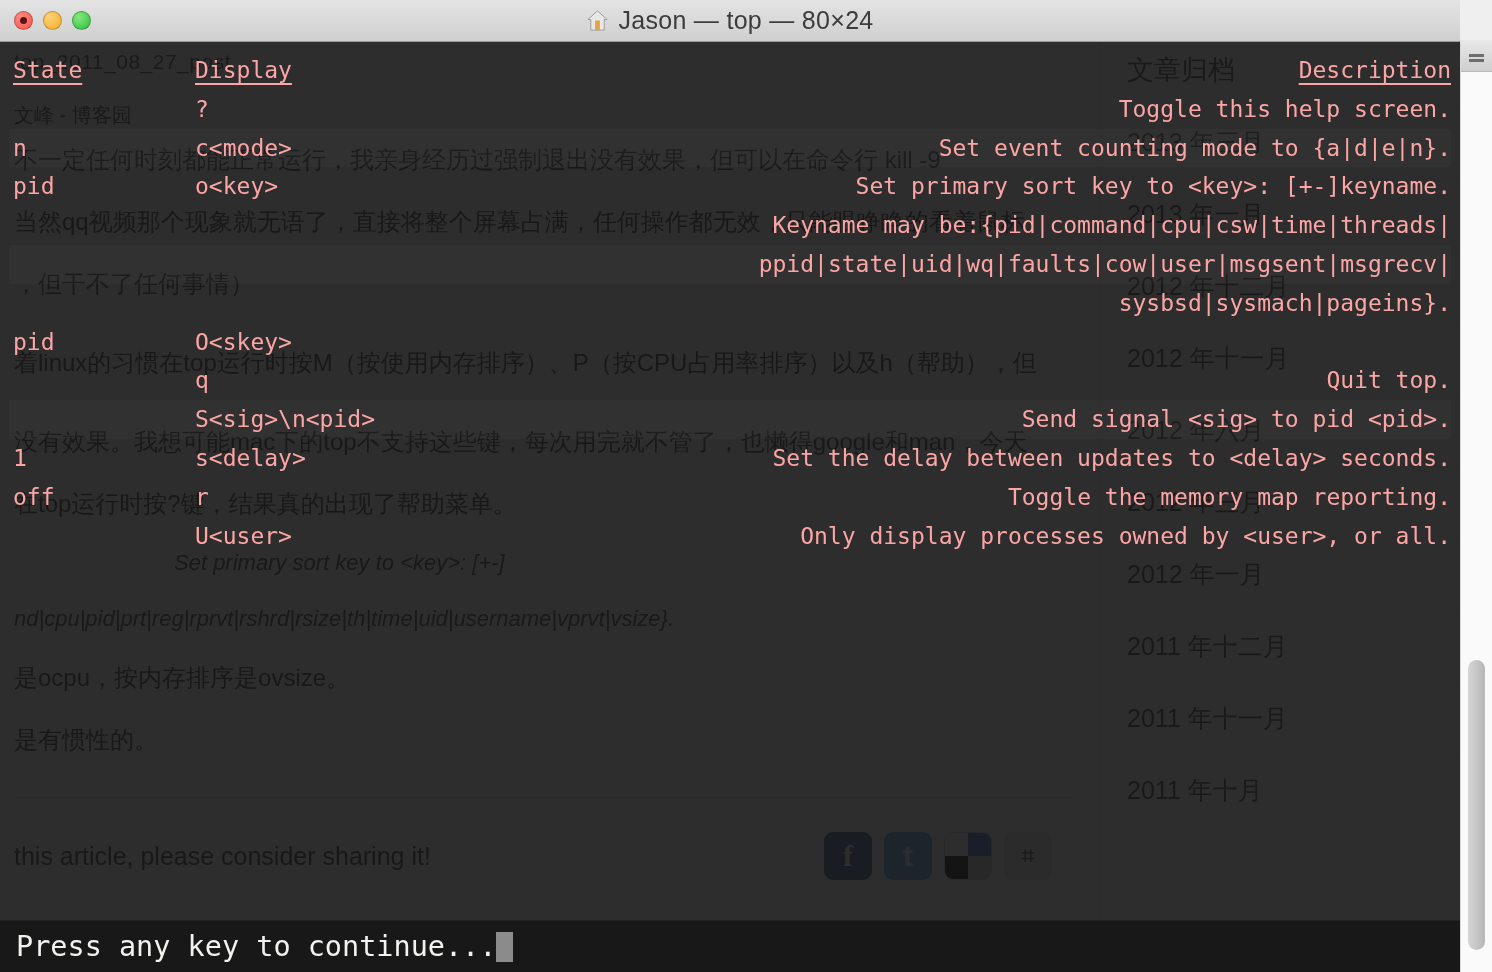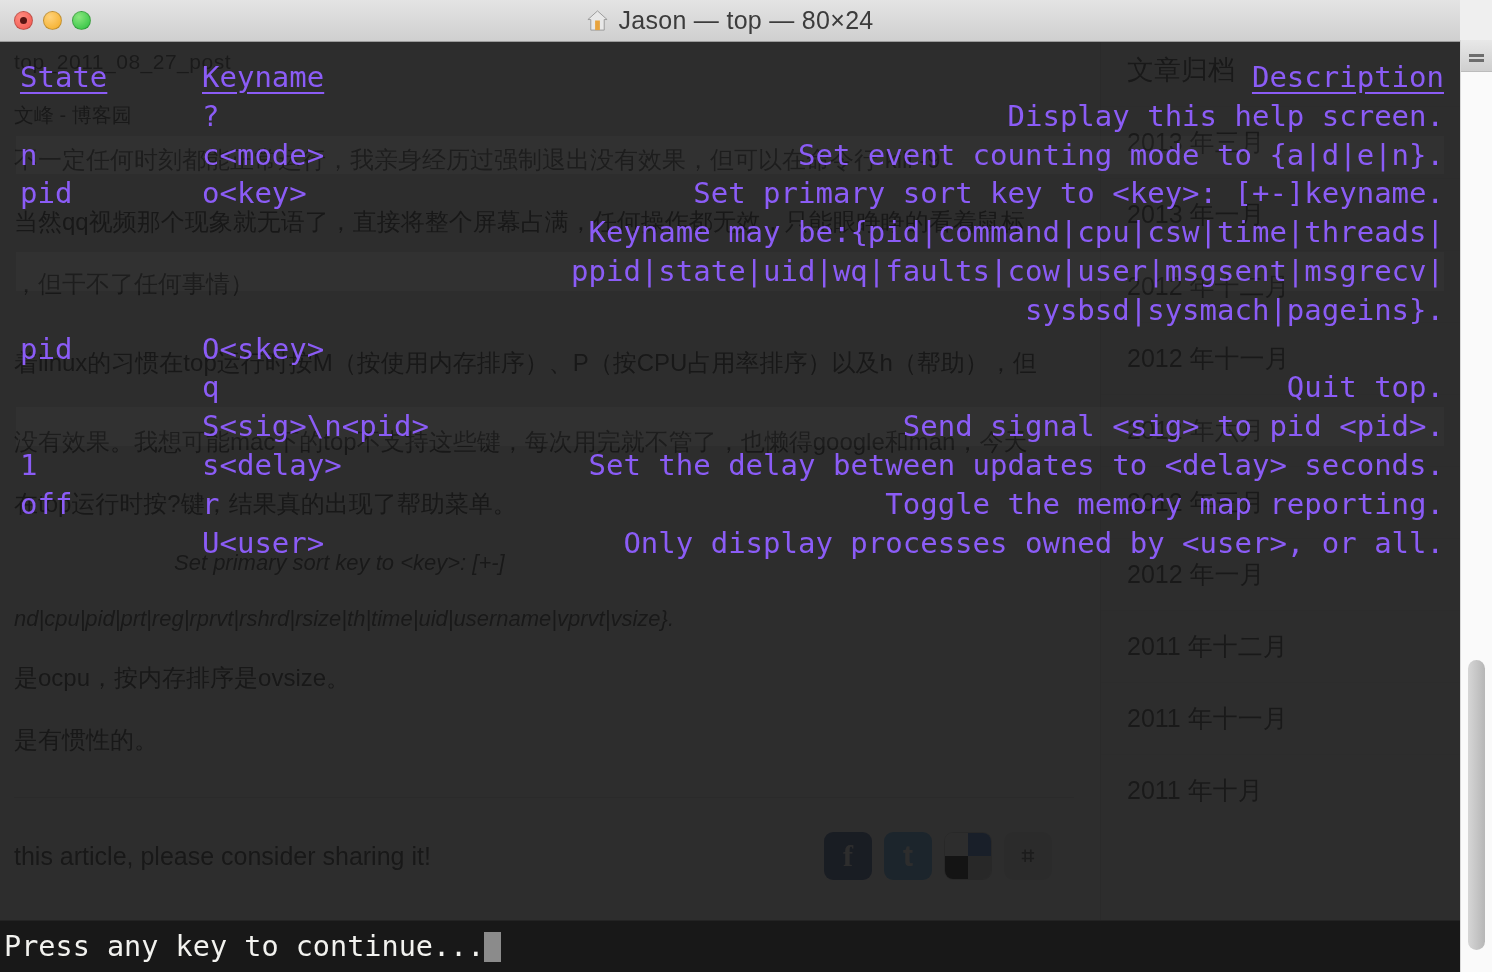--- a/index.html
+++ b/index.html
@@ -211,25 +211,25 @@
 
   .term-body {
     flex: 1 1 auto;
     position: relative;
     background: rgba(22,22,22,0.90);
     overflow: hidden;
   }
   .term-screen {
     position: absolute;
     inset: 0;
-    padding: 16px;
+    padding: 9px;
     font-family: "DejaVu Sans Mono", "Liberation Mono", monospace;
-    font-size: 29px;
+    font-size: 23px;
     line-height: 38.8px;
-    color: #8b5cf6;
+    color: #fca5a5;
   }
   .trow {
     display: flex;
     height: 38.8px;
     white-space: pre;
     align-items: center;
   }
   .trow.band { background: rgba(255,255,255,0.022); }
   .c-state   { width: 186px; padding-left: 4px; flex: 0 0 186px; }
   .c-cmd     { width: 272px; flex: 0 0 272px; }
@@ -244,21 +244,21 @@
   .term-bottom {
     position: absolute;
     left: 0; right: 0; bottom: 0;
     height: 52px;
     display: flex;
     align-items: center;
     white-space: pre;
     font-family: "DejaVu Sans Mono", "Liberation Mono", monospace;
     font-size: 28.5px;
     color: #f2f2ef;
-    padding-left: 4px;
+    padding-left: 16px;
     background: rgba(22,22,22,0.90);
     border-top: 1px solid rgba(255,255,255,0.05);
   }
 </style>
 </head>
 <body>
 
 <div id="root">
 
   <div id="page-bg">
@@ -341,28 +341,28 @@
         </span>
         <span class="title-text">Jason — top — 80×24</span>
       </div>
     </div>
 
     <div class="term-body">
       <div class="term-screen">
 
         <div class="trow">
           <span class="c-state u">State</span>
-          <span class="c-cmd u">Keyname</span>
+          <span class="c-cmd u">Display</span>
           <span class="c-desc u">Description</span>
         </div>
 
         <div class="trow">
           <span class="c-state"></span>
           <span class="c-cmd">?</span>
-          <span class="c-desc">Display this help screen.</span>
+          <span class="c-desc">Toggle this help screen.</span>
         </div>
         <div class="trow band">
           <span class="c-state">n</span>
           <span class="c-cmd">c&lt;mode&gt;</span>
           <span class="c-desc">Set event counting mode to {a|d|e|n}.</span>
         </div>
         <div class="trow">
           <span class="c-state">pid</span>
           <span class="c-cmd">o&lt;key&gt;</span>
           <span class="c-desc">Set primary sort key to &lt;key&gt;: [+-]keyname.</span>

